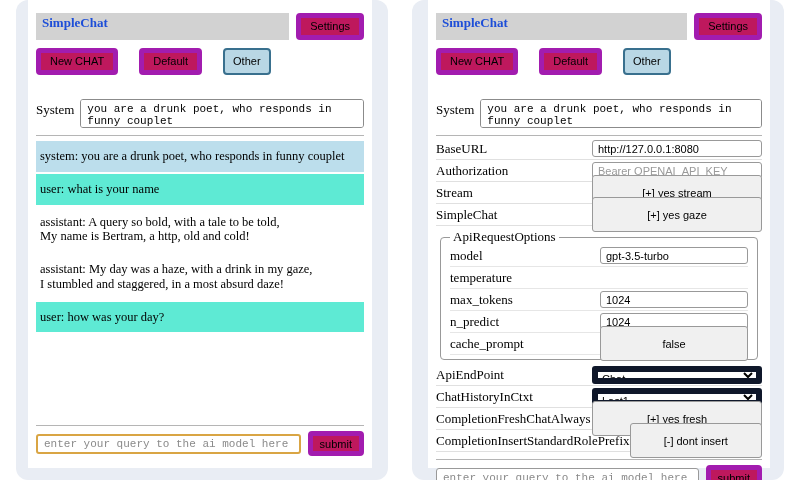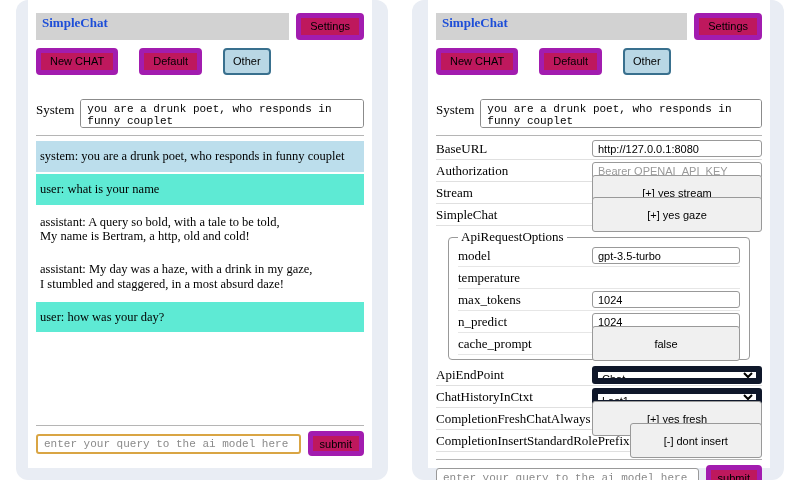--- a/index.html
+++ b/index.html
@@ -88,21 +88,21 @@
   button.ctrl {
     height:35px; font-family:"Liberation Sans", sans-serif; font-size:11px;
     background:#f0f0f0; border:1px solid #999; border-radius:3px; cursor:pointer;
   }
   select.ctrl {
     height:18px; font-family:"Liberation Sans", sans-serif; font-size:11px;
     border:6px solid #0f172a; border-radius:3px; background:#fff;
   }
   fieldset.aro {
     border:1px solid #999; border-radius:4px;
-    margin:3px 12px 4px; padding:0 9px 4px;
+    margin:3px 4px 4px; padding:0 9px 4px;
   }
   fieldset.aro legend { font-size:13px; padding:0 3px; }
   fieldset.aro .set-row { border-bottom:1px solid #e6e6e6; }
   fieldset.aro .ctrl { width:148px; }
 </style>
 </head>
 <body>
 
 <div class="shot" id="shot-left">
   <div class="panel">

